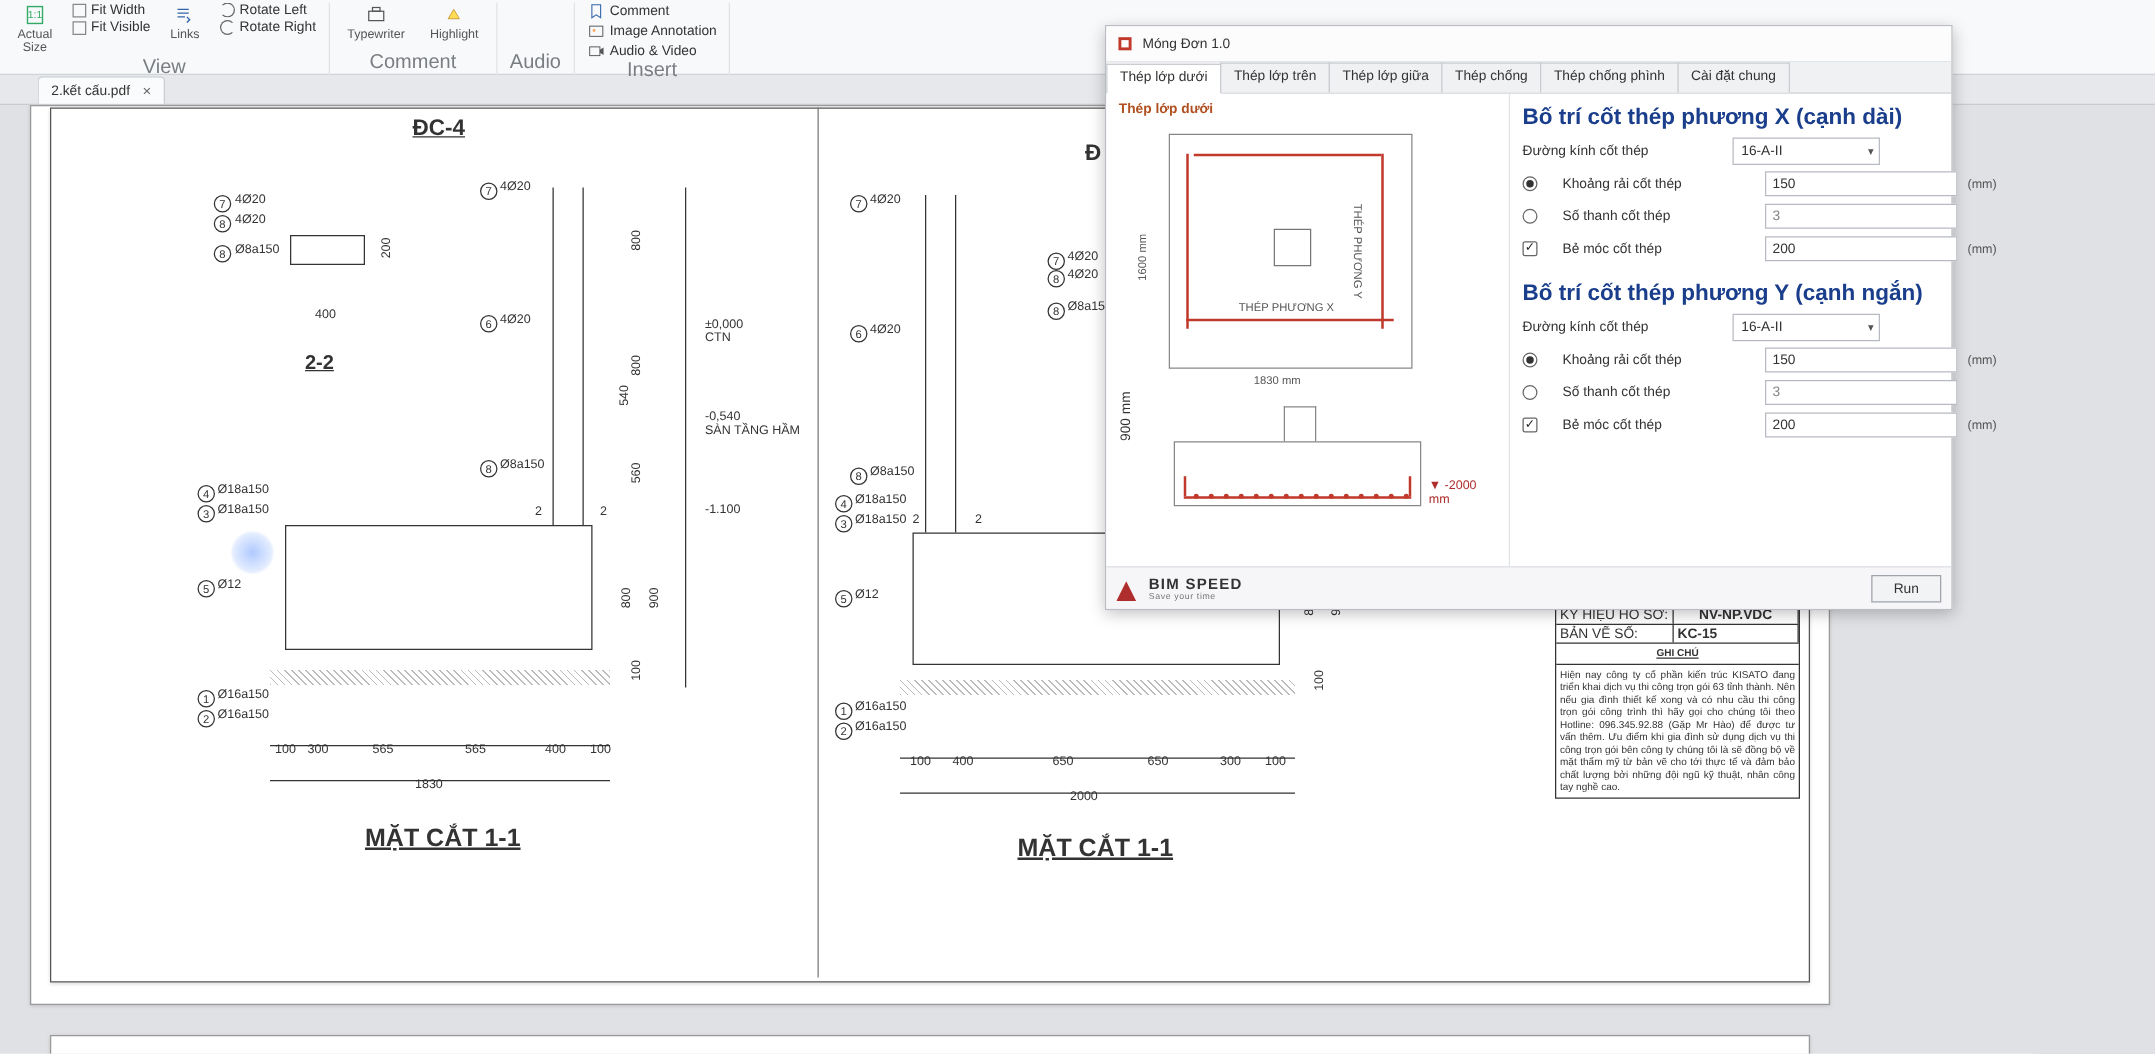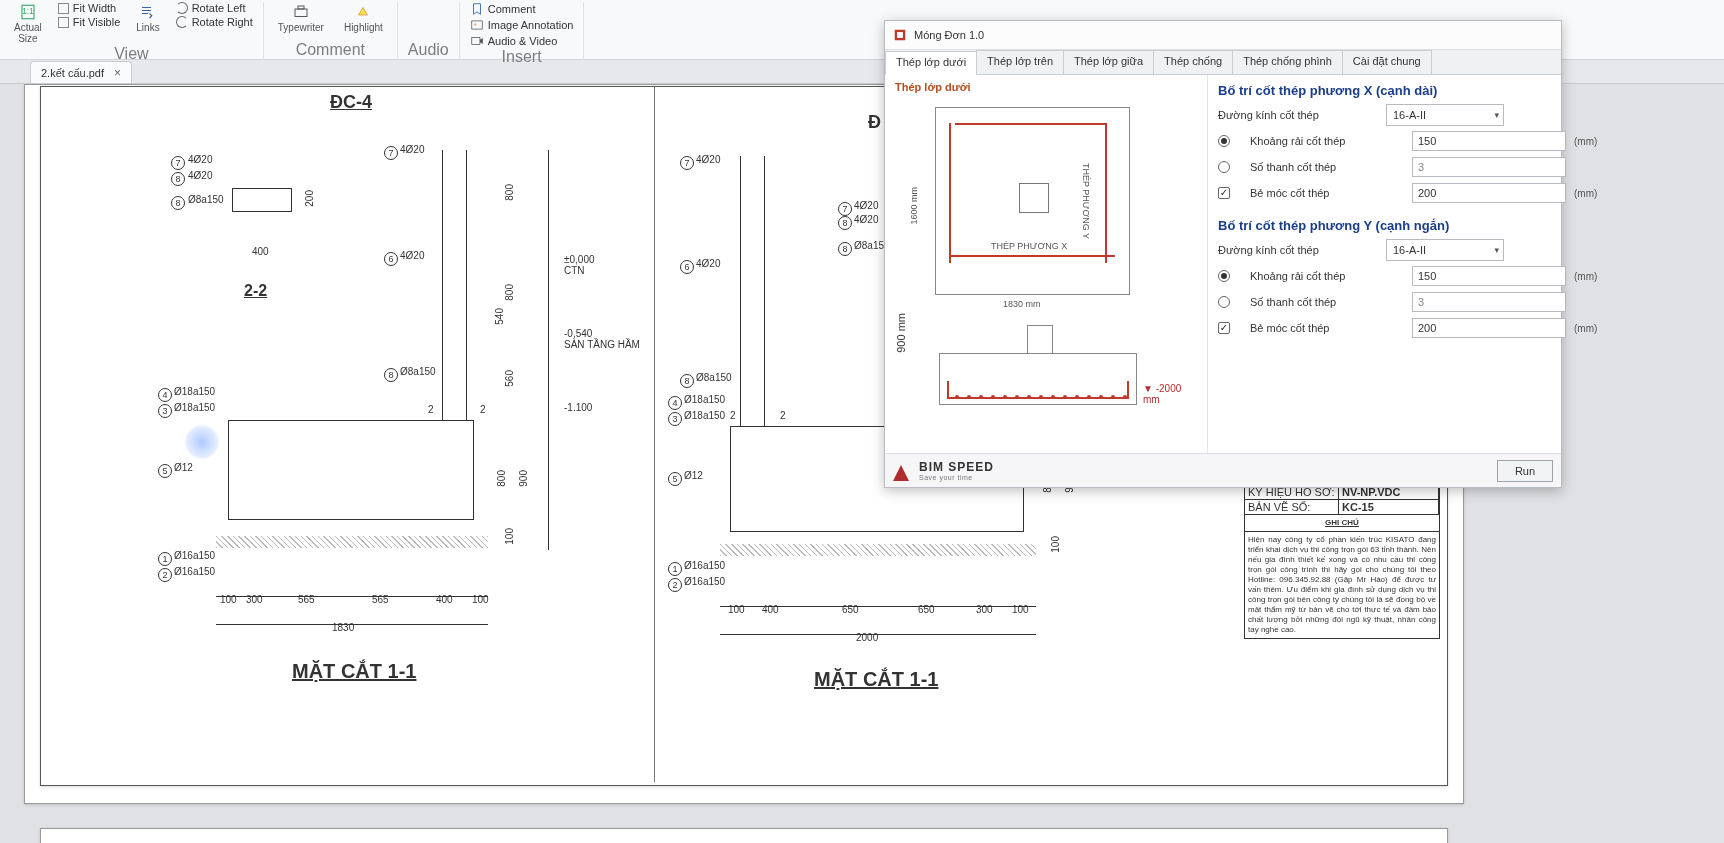--- a/index.html
+++ b/index.html
@@ -42,21 +42,21 @@
   .dialog{position:absolute;left:884px;top:20px;width:678px;background:#f4f4f4;border:1px solid #b9bcc2;box-shadow:0 3px 12px rgba(0,0,0,.25);z-index:50}
   .dlg-title{height:29px;background:#fcfcfd;display:flex;align-items:center;gap:7px;padding:0 8px;border-bottom:1px solid #dcdfe4}
   .dlg-title .ico{width:14px;height:14px}
   .dlg-tabs{display:flex;border-bottom:1px solid #c9ccd1;background:#f0f1f3;height:25px}
   .dlg-tab{padding:4px 10px;border:1px solid #c9ccd1;border-bottom:none;background:#f0f1f3;margin-right:-1px;cursor:pointer;font-size:11px}
   .dlg-tab.active{background:#fff;position:relative;top:1px;border-bottom:1px solid #fff}
   .dlg-body{display:flex;background:#fff;height:378px}
   .dlg-left{flex:0 0 323px;border-right:1px solid #e2e4e8;padding:6px 10px}
   .dlg-left .sub{font-weight:bold;color:#b05020;font-size:11px;margin-bottom:4px}
   .dlg-right{flex:1;padding:6px 10px;display:flex;flex-direction:column;gap:10px}
-  .panel-head{font-weight:bold;color:#1a3e8c;font-size:13px;margin:2px 0 4px}
+  .panel-head{font-weight:bold;color:#1a3e8c;font-size:18px;margin:2px 0 4px}
   .form-row{display:flex;align-items:center;gap:8px;height:26px}
   .form-row label{flex:0 0 160px;font-size:11px}
   .form-row input[type=text]{flex:0 0 118px;height:20px;border:1px solid #b7bac0;padding:0 5px;background:#fff}
   .form-row .unit{font-size:10px;color:#555}
   .form-row .radio,.form-row .chkbx{width:12px;height:12px;border:1px solid #666;border-radius:50%;display:inline-flex;align-items:center;justify-content:center;margin-right:6px}
   .form-row .radio.checked::after{content:"";width:6px;height:6px;border-radius:50%;background:#333}
   .form-row .chkbx{border-radius:2px}
   .form-row .chkbx.checked::after{content:"✓";font-size:10px;line-height:1;color:#222}
   .form-row.indent label{flex-basis:154px;margin-left:6px}
   .combo{flex:0 0 118px;height:22px;border:1px solid #b7bac0;background:#fff;display:flex;align-items:center;justify-content:space-between;padding:0 4px 0 6px;cursor:pointer}
@@ -311,21 +311,21 @@
   <div class="dwg-label" style="left:856px;top:548px">2000</div>
   <div class="dwg-title" style="left:814px;top:584px;font-size:20px">MẶT CẮT 1-1</div>
 
   <div class="titleblock" style="left:1244px;top:384px;width:196px">
     <div class="trow">
         <div class="tcell" style="flex:0 0 94px">TỈ LỆ:</div>
         <div class="tcell" style="flex:1;text-align:center;font-weight:bold">1:100</div>
       </div>
     <div class="trow">
         <div class="tcell" style="flex:0 0 94px">KÝ HIỆU HỒ SƠ:</div>
-        <div class="tcell" style="flex:1;text-align:left;font-weight:bold">NV-NP.VDC</div>
+        <div class="tcell" style="flex:1;text-align:center;font-weight:bold">NV-NP.VDC</div>
       </div>
     <div class="trow">
         <div class="tcell" style="flex:0 0 94px">BẢN VẼ SỐ:</div>
         <div class="tcell" style="flex:1;text-align:left;font-weight:bold">KC-15</div>
       </div>
     <div class="trow">
         <div class="ghichu" style="flex:1;text-align:center;font-weight:bold;text-decoration:underline">GHI CHÚ</div>
       </div>
     <div class="trow">
         <div class="ghichu" style="flex:1;text-align:justify">Hiện nay công ty cổ phần kiến trúc KISATO đang triển khai dịch vụ thi công trọn gói 63 tỉnh thành. Nên nếu gia đình thiết kế xong và có nhu cầu thi công trọn gói công trình thì hãy gọi cho chúng tôi theo Hotline: 096.345.92.88 (Gặp Mr Hào) để được tư vấn thêm. Ưu điểm khi gia đình sử dụng dịch vụ thi công trọn gói bên công ty chúng tôi là sẽ đồng bộ về mặt thẩm mỹ từ bản vẽ cho tới thực tế và đảm bảo chất lượng bởi những đội ngũ kỹ thuật, nhân công tay nghề cao.</div>

